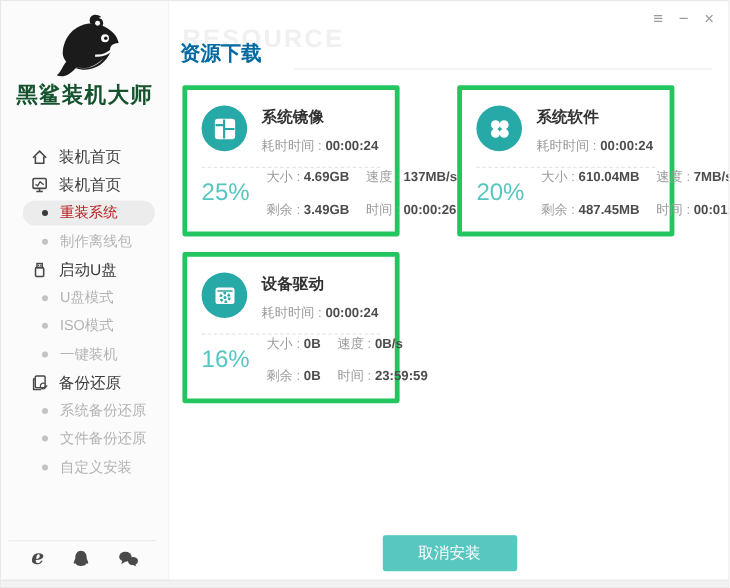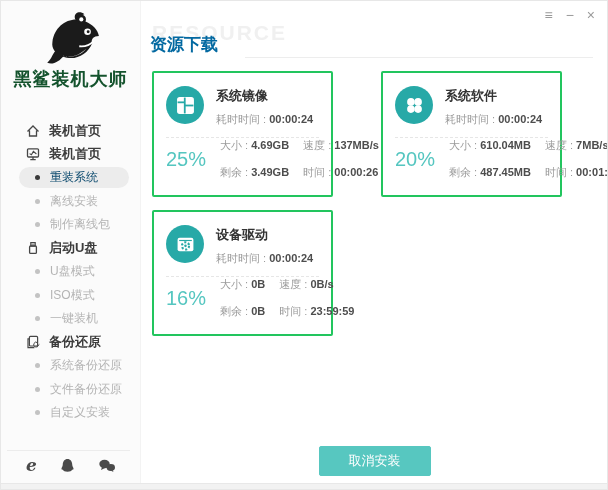--- a/index.html
+++ b/index.html
@@ -12,44 +12,44 @@
 
   
   .sidebar { position:absolute; left:0; top:0; bottom:6px; width:140px; background:#fbfbfb; border-right:1px solid #f3f3f3; }
   .logo-wrap { text-align:center; padding-top:10px; }
   .logo-wrap svg { display:block; margin:0 auto; }
   .app-name { margin-top:2px; font-size:18px; font-weight:bold; color:#14532d; letter-spacing:1px; }
 
   .menu { list-style:none; margin-top:28px; }
   .menu li { display:flex; align-items:center; height:23.5px; cursor:pointer; }
   .menu li.section { padding-left:24px; gap:8px; }
-  .menu li.section .label { font-size:13px; color:#3d3d3d; font-weight:700; }
+  .menu li.section .label { font-size:13px; color:#3d3d3d; font-weight:400; }
   .menu li.sub { padding-left:34px; gap:10px; }
   .menu li.sub .bullet { width:5px; height:5px; border-radius:50%; background:#c3c3c3; flex:0 0 auto; }
   .menu li.sub .label { font-size:12px; color:#b4b4b4; }
   .menu li.sub.selected { position:relative; }
   .menu li.sub.selected::before { content:""; position:absolute; left:18px; top:1px; width:110px; height:21px; background:#ececec; border-radius:11px; }
   .menu li.sub.selected .bullet { background:#3a3a3a; position:relative; }
-  .menu li.sub.selected .label { color:#0c4a6e; position:relative; }
+  .menu li.sub.selected .label { color:#b91c1c; position:relative; }
 
   .sidebar-divider { position:absolute; bottom:32px; left:6px; right:10px; height:1px; background:#ececec; }
   .quick-icons { position:absolute; bottom:6px; left:0; width:140px; display:flex; justify-content:space-around; padding:0 14px; align-items:center; height:24px; }
   .quick-icons .qi { cursor:pointer; display:flex; align-items:center; justify-content:center; }
   .ie-e { font-family:"DejaVu Serif","Liberation Serif",serif; font-style:italic; font-weight:bold; font-size:17px; color:#4a4a4a; line-height:16px; }
 
   
   .main { position:absolute; left:141px; top:0; right:0; bottom:6px; background:#fff; }
   .page-header { position:absolute; left:8px; top:20px; right:8px; height:40px; }
   .watermark { position:absolute; left:2px; top:0px; font-size:21px; font-weight:bold; color:#f0f0f0; letter-spacing:2px; }
   .page-title { position:absolute; left:0; top:12px; font-size:17px; font-weight:bold; color:#0369a1; }
   .title-rule { position:absolute; left:95px; right:6px; top:36px; height:1px; background:#ededed; }
 
   
   .cards { position:absolute; left:10px; top:70px; display:grid; grid-template-columns:218px 218px; column-gap:11px; row-gap:13px; }
-  .card { width:181px; height:126px; background:#fff; border:2px solid #22c55e; border-radius:2px; padding:13px 12px 10px 12px; }
+  .card { width:181px; height:126px; background:#fff; border:4px solid #22c55e; border-radius:2px; padding:13px 12px 10px 12px; }
   .card-head { display:flex; align-items:flex-start; gap:12px; }
   .badge { width:38px; height:38px; border-radius:50%; background:#27a9a7; flex:0 0 auto; display:flex; align-items:center; justify-content:center; }
   .card-title { font-size:13px; font-weight:600; color:#333; margin-top:1px; }
   .card-sub { font-size:11px; color:#9c9c9c; margin-top:7px; }
   .card-sub b { color:#4d4d4d; font-weight:600; }
   .card-split { border:none; border-top:1px dashed #e6e6e6; margin-top:10px; }
   .card-body { display:flex; align-items:center; gap:10px; margin-top:0; }
   .pct { width:44px; font-size:20px; color:#55c6c0; flex:0 0 auto; }
   .stats { display:grid; grid-template-columns:auto auto; column-gap:14px; row-gap:12px; font-size:11px; white-space:nowrap; }
   .stats .lab { color:#9c9c9c; }
@@ -104,24 +104,20 @@
             <path d="M4.6 7.6 L6.4 8.8 L8.4 5.4 L11.4 8" fill="none" stroke="#474747" stroke-width="1.1"></path>
           </svg>
         <span class="label">装机首页</span>
       </li>
       <li class="sub selected">
         <span class="bullet"></span>
         <span class="label">重装系统</span>
       </li>
       <li class="sub">
         <span class="bullet"></span>
-        <span class="label">离线安装</span>
-      </li>
-      <li class="sub">
-        <span class="bullet"></span>
         <span class="label">制作离线包</span>
       </li>
       <li class="section">
         <svg width="16" height="16" viewBox="0 0 16 16">
             <rect x="4.6" y="6" width="6.8" height="7.4" rx="1" fill="none" stroke="#474747" stroke-width="1.3"></rect>
             <rect x="5.8" y="2.6" width="4.4" height="3.4" fill="none" stroke="#474747" stroke-width="1.2"></rect>
             <path d="M7.1 3.7 V4.9 M8.9 3.7 V4.9" stroke="#474747" stroke-width="1"></path>
           </svg>
         <span class="label">启动U盘</span>
       </li>

